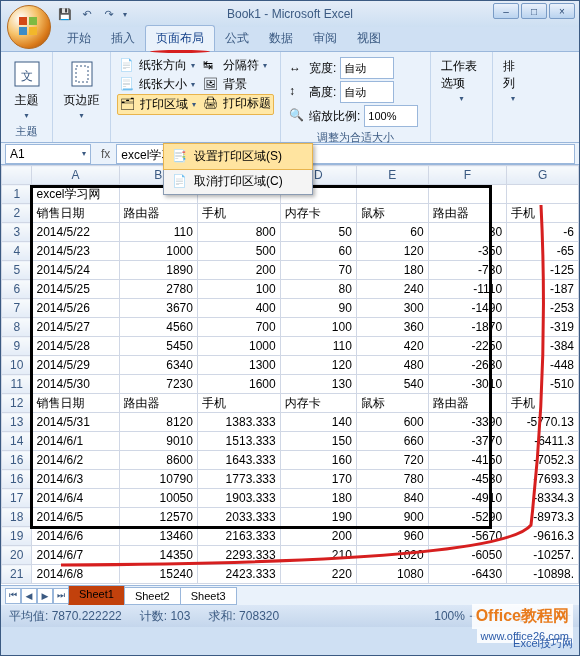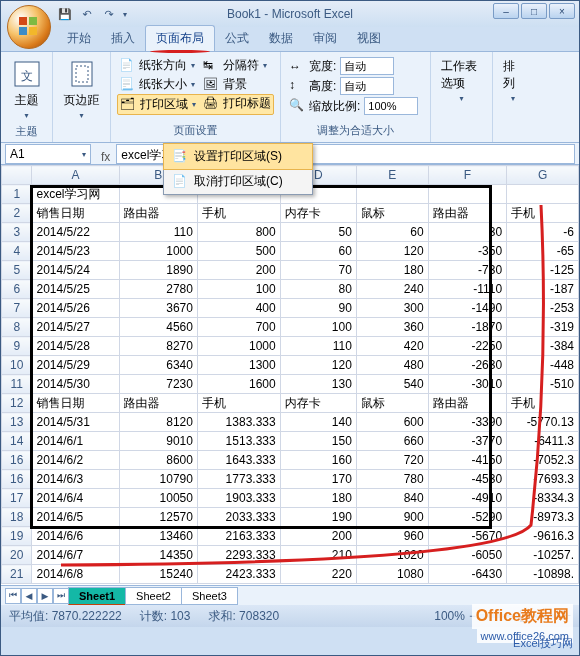--- a/index.html
+++ b/index.html
@@ -18,42 +18,42 @@
 .tab.active{background:#eaf2fb;border:1px solid #9ab7db;border-bottom:none;border-radius:3px 3px 0 0;color:#15428b}
 .red-underline{position:absolute;bottom:-2px;left:4px;right:4px;height:3px;border-bottom:3px solid #d61f1f;border-radius:50%}
 .ribbon{background:#eaf2fb;border-top:1px solid #9ab7db;border-bottom:1px solid #9ab7db;height:92px;display:flex}
 .rgroup{border-right:1px solid #c4d6ec;padding:4px 6px;display:flex;flex-direction:column;justify-content:space-between;position:relative}
 .rgroup .glabel{text-align:center;color:#3b5a82;font-size:11px;padding-top:2px}
 .rbig{display:flex;flex-direction:column;align-items:center;gap:2px;padding:2px 4px;cursor:pointer}
 .rbig .ic{width:32px;height:32px}
 .rrow{display:flex;gap:4px;align-items:center;padding:1px 2px;white-space:nowrap;cursor:pointer}
 .rrow .ic{width:16px;height:16px;display:inline-flex}
 .rrow.hl{background:#ffe8a6;border:1px solid #e8b44d;border-radius:2px}
-.sizebox{width:54px;height:18px;border:1px solid #9ab7db;background:#fff;padding:4px 3px;font-size:11px}
+.sizebox{width:54px;height:18px;border:1px solid #9ab7db;background:#fff;padding:10px 3px;font-size:11px}
 .dropdown{position:absolute;left:162px;top:142px;background:#f4f4f4;border:1px solid #8a9bb2;box-shadow:2px 2px 4px rgba(0,0,0,.3);z-index:40;width:150px}
 .dropdown .item{display:flex;align-items:center;gap:6px;padding:4px 8px;cursor:pointer}
 .dropdown .item.hl{background:#ffe4a0;border:1px solid #e8b44d;margin:-1px}
 .dropdown .ic{width:16px;height:16px}
-.formula-row{display:flex;align-items:flex-end;height:22px;background:#eaf2fb;border-bottom:1px solid #9ab7db}
+.formula-row{display:flex;align-items:center;height:22px;background:#eaf2fb;border-bottom:1px solid #9ab7db}
 .namebox{width:86px;height:20px;border:1px solid #9ab7db;background:#fff;margin:0 4px;padding:2px 4px;display:flex;align-items:center;justify-content:space-between}
 .fx{padding:0 6px;color:#555}
 .fbar{flex:1;height:20px;border:1px solid #9ab7db;background:#fff;padding:2px 4px;margin-right:4px}
 .grid-area{position:relative;height:420px;overflow:hidden;background:#fff}
 table{border-collapse:collapse;width:100%;table-layout:fixed}
 th,td{border:1px solid #d0d7e5;height:19px;text-align:right;padding:0 4px;font-size:12px;white-space:nowrap;overflow:hidden}
 th{background:linear-gradient(#f7fafc,#e4ecf7);text-align:center;font-weight:normal;color:#3b5a82}
 .rowhdr{background:linear-gradient(#f7fafc,#e4ecf7);text-align:center;color:#3b5a82;width:28px}
 .colA{width:80px}.colB{width:72px}.colC{width:76px}.colD{width:70px}.colE{width:66px}.colF{width:72px}.colG{width:66px}
 td.text{text-align:left}
 td.left{text-align:left}
 .sel-border{position:absolute;border:3px solid #000;pointer-events:none}
 .sheet-tabs{height:20px;background:#eaf2fb;border-top:1px solid #9ab7db;display:flex;align-items:center;padding-left:4px;gap:0;position:relative}
 .navbtn{width:16px;height:16px;border:1px solid #9ab7db;background:#fff;display:flex;align-items:center;justify-content:center;font-size:9px;color:#3b5a82}
 .stab{padding:2px 10px;border:1px solid #9ab7db;background:#fff;font-size:11px;margin-left:-1px;cursor:pointer}
-.stab.active{background:#14b8a6;border-bottom:1px solid #c2410c;font-weight:bold}
+.stab.active{background:#c2410c;border-bottom:5px solid #c2410c;font-weight:normal}
 .statusbar{height:22px;background:linear-gradient(#dbe7f6,#c4d6ec);display:flex;align-items:center;padding:0 8px;gap:18px;color:#3b5a82;font-size:11px;position:relative}
 .zoom{position:absolute;right:8px;display:flex;align-items:center;gap:4px}
 .slider{width:80px;height:4px;background:#9ab7db;position:relative}
 .slider .thumb{width:8px;height:12px;background:#fff;border:1px solid #3b5a82;position:absolute;left:50%;top:-4px}
 .watermark{position:absolute;right:6px;bottom:12px;display:flex;flex-direction:column;align-items:flex-end;gap:0;pointer-events:none;z-index:30}
 .wm1{background:rgba(255,255,255,.85);color:#e87b1c;font-weight:bold;font-size:16px;padding:2px 4px}
 .wm2{background:rgba(255,255,255,.85);color:#2a5aa8;font-size:11px;padding:1px 4px}
 .wm3{position:absolute;right:6px;bottom:4px;color:#2a5aa8;font-size:11px;z-index:30}
 .tri{font-size:8px;color:#3b5a82}
 </style>
@@ -143,21 +143,20 @@
           </div>
         <div class="rrow">
             <span class="ic">🖼</span>
             <span>背景</span>
           </div>
         <div class="rrow">
             <span class="ic">🖨</span>
             <span>打印标题</span>
           </div>
       </div>
-      <div class="glabel">页面设置</div>
     </div>
     <div class="rgroup" style="width:150px">
       <div>
         <div class="rrow">
             <span class="ic">↔</span>
             <span>宽度:</span>
             <input class="sizebox" value="自动" style="">
           </div>
         <div class="rrow">
             <span class="ic">↕</span>
@@ -295,21 +294,21 @@
             <td class="">4560</td>
             <td class="">700</td>
             <td class="">100</td>
             <td class="">360</td>
             <td class="">-1870</td>
             <td class="">-319</td>
           </tr>
           <tr>
             <td class="rowhdr">9</td>
             <td class="text">2014/5/28</td>
-            <td class="">8270</td>
+            <td class="">5450</td>
             <td class="">1000</td>
             <td class="">110</td>
             <td class="">420</td>
             <td class="">-2250</td>
             <td class="">-384</td>
           </tr>
           <tr>
             <td class="rowhdr">10</td>
             <td class="text">2014/5/29</td>
             <td class="">6340</td>

